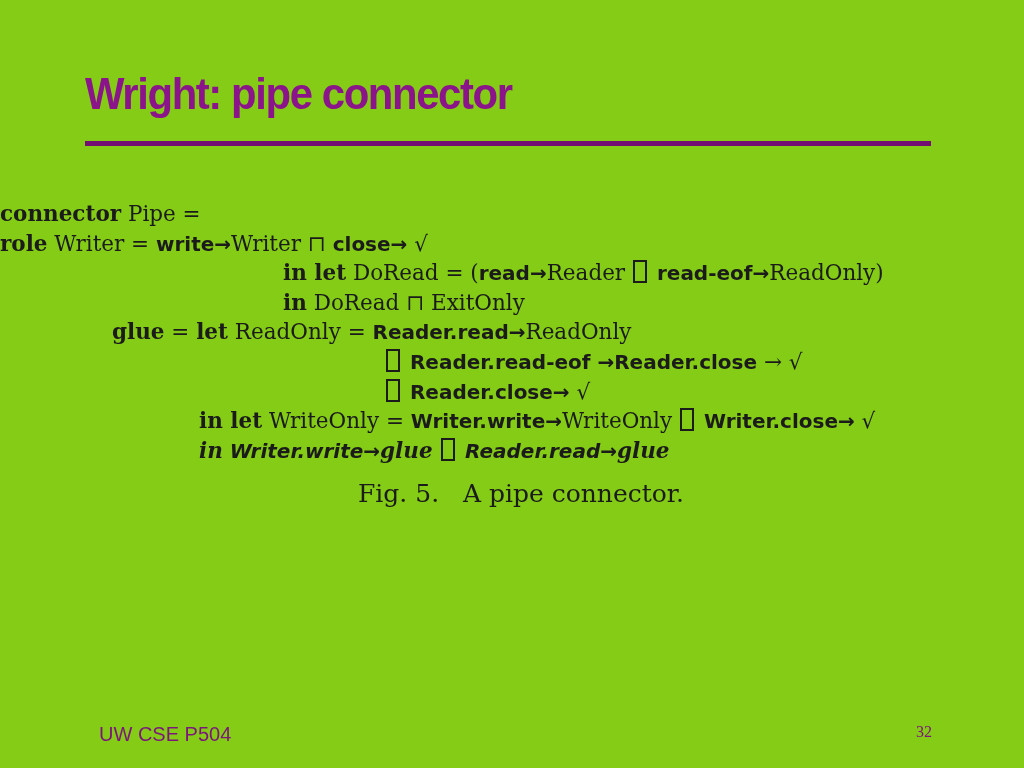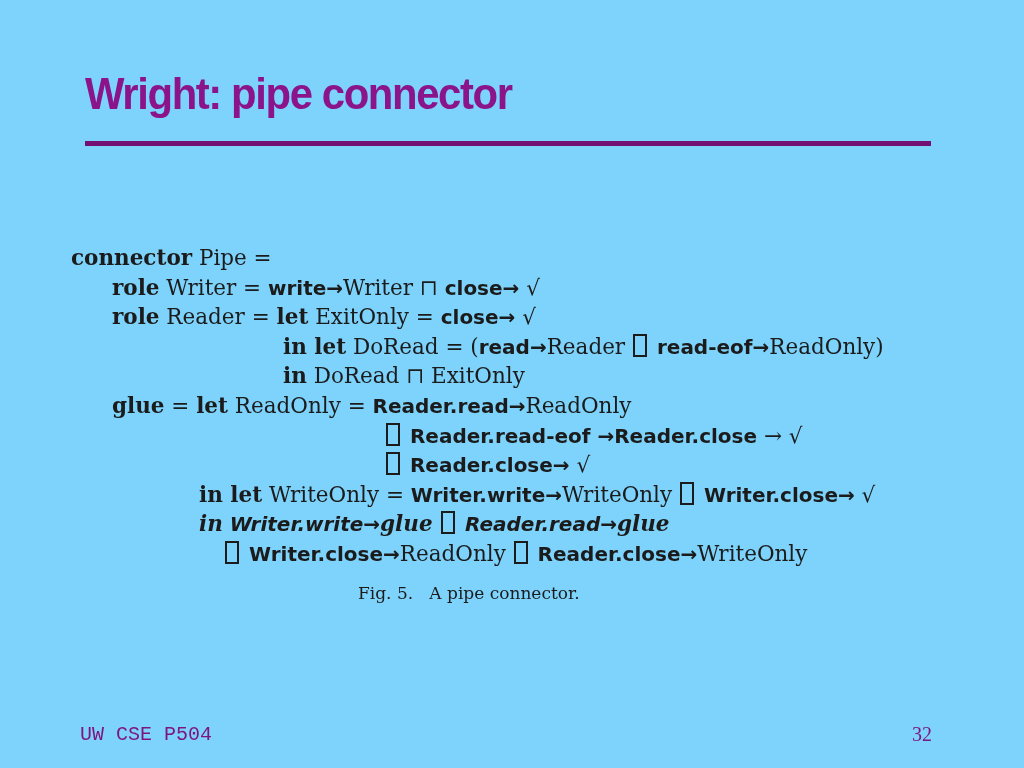--- a/index.html
+++ b/index.html
@@ -1,20 +1,20 @@
 <!DOCTYPE html>
 <html style="--title-color: #8B148B; --rule-color: #730E73; --footer-color: #7D157D; --figure-color: #1B1B1B;"><head>
 <meta charset="utf-8">
 <style>
   html, body { margin: 0; padding: 0; background: #ffffff; }
   .slide {
     position: relative;
     width: 1024px;
     height: 768px;
-    background: #7dd3fc;
+    background: #84cc16;
     overflow: hidden;
     font-family: "Liberation Serif", serif;
   }
   .title {
     position: absolute;
     left: 85px;
     top: 68px;
     font-family: "Liberation Sans", sans-serif;
     font-weight: bold;
     font-size: 45px;
@@ -61,63 +61,61 @@
     border: 2px solid var(--figure-color, #1B1B1B);
     vertical-align: -3px;
     margin: 0 3px 0 1px;
     overflow: hidden;
   }
   .fig-caption {
     margin-top: 14px;
     padding-left: 358px;
     white-space: pre;
     font-family: "DejaVu Serif", "DejaVu Sans", serif;
-    font-size: 17px;
+    font-size: 25px;
   }
   .footer-left {
     position: absolute;
-    left: 80px;
+    left: 99px;
     top: 723px;
-    font-family: Liberation Mono, monospace;
+    font-family: Liberation Sans, sans-serif;
     font-size: 20px;
     color: var(--footer-color, #7D157D);
     white-space: pre;
   }
   .footer-right {
     position: absolute;
     right: 92px;
     top: 723px;
     font-family: "Liberation Serif", serif;
-    font-size: 20px;
+    font-size: 16px;
     color: var(--footer-color, #7D157D);
     white-space: pre;
   }
 </style>
 </head>
 <body>
 
 <div class="slide">
 
   <div class="title">Wright: pipe connector</div>
 
   <div class="title-rule"></div>
 
   <div class="figure">
     <div>
-        <div class="fig-line" style="padding-left: 71px; margin-top: 44px;"><span class="seg-kw">connector</span><span class="seg-rm"> Pipe =</span></div>
-        <div class="fig-line" style="padding-left: 112px;"><span class="seg-kw">role</span><span class="seg-rm"> Writer = </span><span class="seg-sf">write→</span><span class="seg-rm">Writer ⊓ </span><span class="seg-sf">close→</span><span class="seg-rm"> √</span></div>
-        <div class="fig-line" style="padding-left: 112px;"><span class="seg-kw">role</span><span class="seg-rm"> Reader = </span><span class="seg-kw">let</span><span class="seg-rm"> ExitOnly = </span><span class="seg-sf">close→</span><span class="seg-rm"> √</span></div>
+        <div class="fig-line" style=""><span class="seg-kw">connector</span><span class="seg-rm"> Pipe =</span></div>
+        <div class="fig-line" style=""><span class="seg-kw">role</span><span class="seg-rm"> Writer = </span><span class="seg-sf">write→</span><span class="seg-rm">Writer ⊓ </span><span class="seg-sf">close→</span><span class="seg-rm"> √</span></div>
         <div class="fig-line" style="padding-left: 283px;"><span class="seg-kw">in let</span><span class="seg-rm"> DoRead = (</span><span class="seg-sf">read→</span><span class="seg-rm">Reader </span><span class="seg-box">▯</span><span class="seg-sf"> read-eof→</span><span class="seg-rm">ReadOnly)</span></div>
         <div class="fig-line" style="padding-left: 283px;"><span class="seg-kw">in</span><span class="seg-rm"> DoRead ⊓ ExitOnly</span></div>
         <div class="fig-line" style="padding-left: 112px;"><span class="seg-kw">glue</span><span class="seg-rm"> = </span><span class="seg-kw">let</span><span class="seg-rm"> ReadOnly = </span><span class="seg-sf">Reader.read→</span><span class="seg-rm">ReadOnly</span></div>
         <div class="fig-line" style="padding-left: 385px;"><span class="seg-box">▯</span><span class="seg-sf"> Reader.read-eof →Reader.close </span><span class="seg-rm">→ √</span></div>
         <div class="fig-line" style="padding-left: 385px;"><span class="seg-box">▯</span><span class="seg-sf"> Reader.close→</span><span class="seg-rm"> √</span></div>
         <div class="fig-line" style="padding-left: 199px;"><span class="seg-kw">in let</span><span class="seg-rm"> WriteOnly = </span><span class="seg-sf">Writer.write→</span><span class="seg-rm">WriteOnly </span><span class="seg-box">▯</span><span class="seg-sf"> Writer.close→</span><span class="seg-rm"> √</span></div>
         <div class="fig-line" style="padding-left: 199px; font-style: italic;"><span class="seg-kw">in</span><span class="seg-rm"> </span><span class="seg-sf">Writer.write→</span><span class="seg-kw">glue </span><span class="seg-box">▯</span><span class="seg-sf"> Reader.read→</span><span class="seg-kw">glue</span></div>
-        <div class="fig-line" style="padding-left: 224px;"><span class="seg-box">▯</span><span class="seg-sf"> Writer.close→</span><span class="seg-rm">ReadOnly </span><span class="seg-box">▯</span><span class="seg-sf"> Reader.close→</span><span class="seg-rm">WriteOnly</span></div>
       </div>
     <div class="fig-caption">Fig. 5.   A pipe connector.</div>
   </div>
 
   <div class="footer-left">UW CSE P504</div>
 
   <div class="footer-right">32</div>
 
 </div>
 

